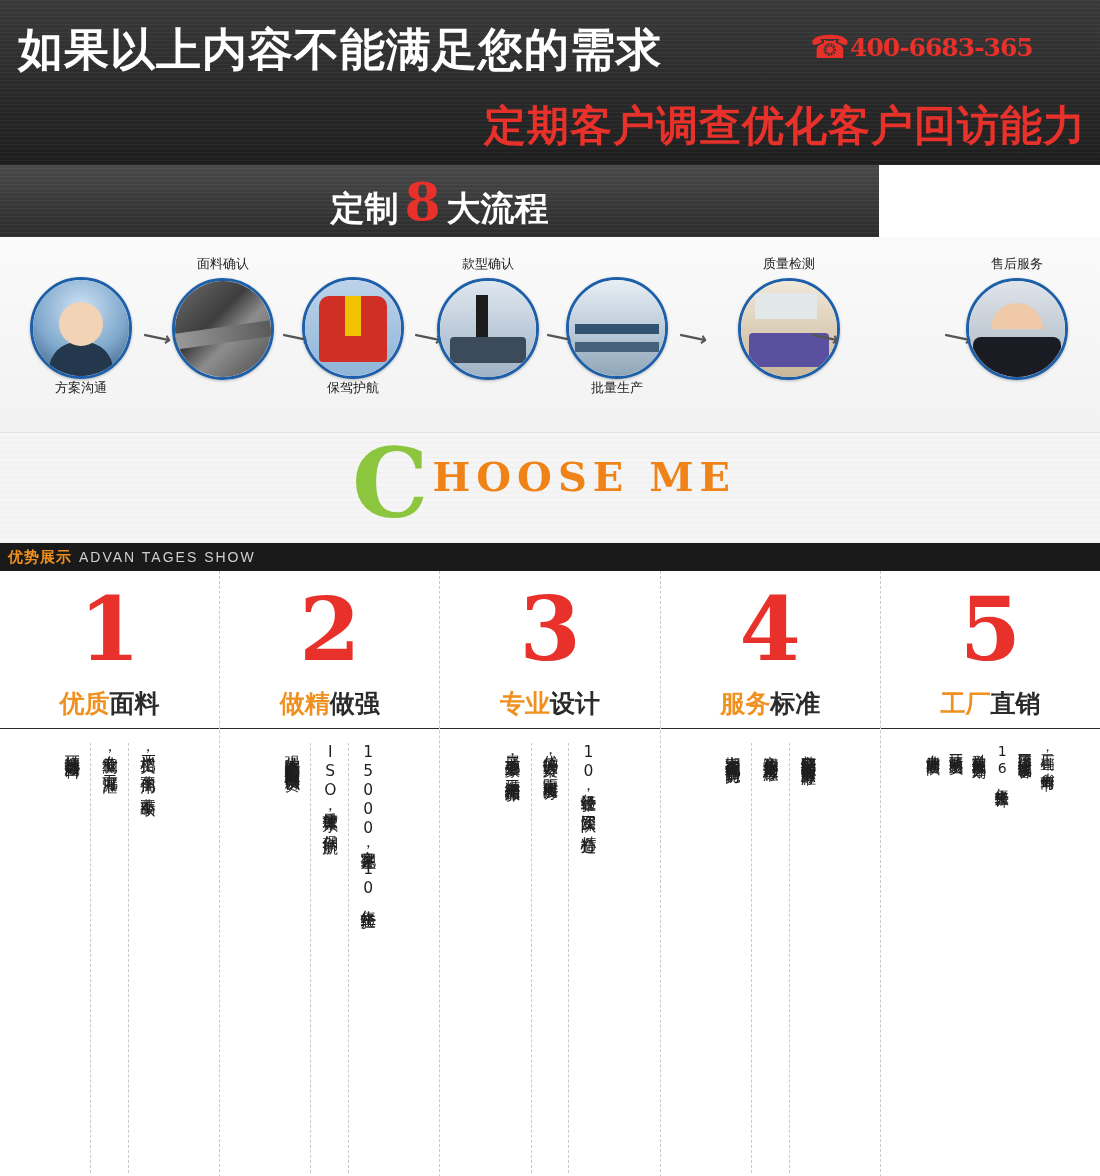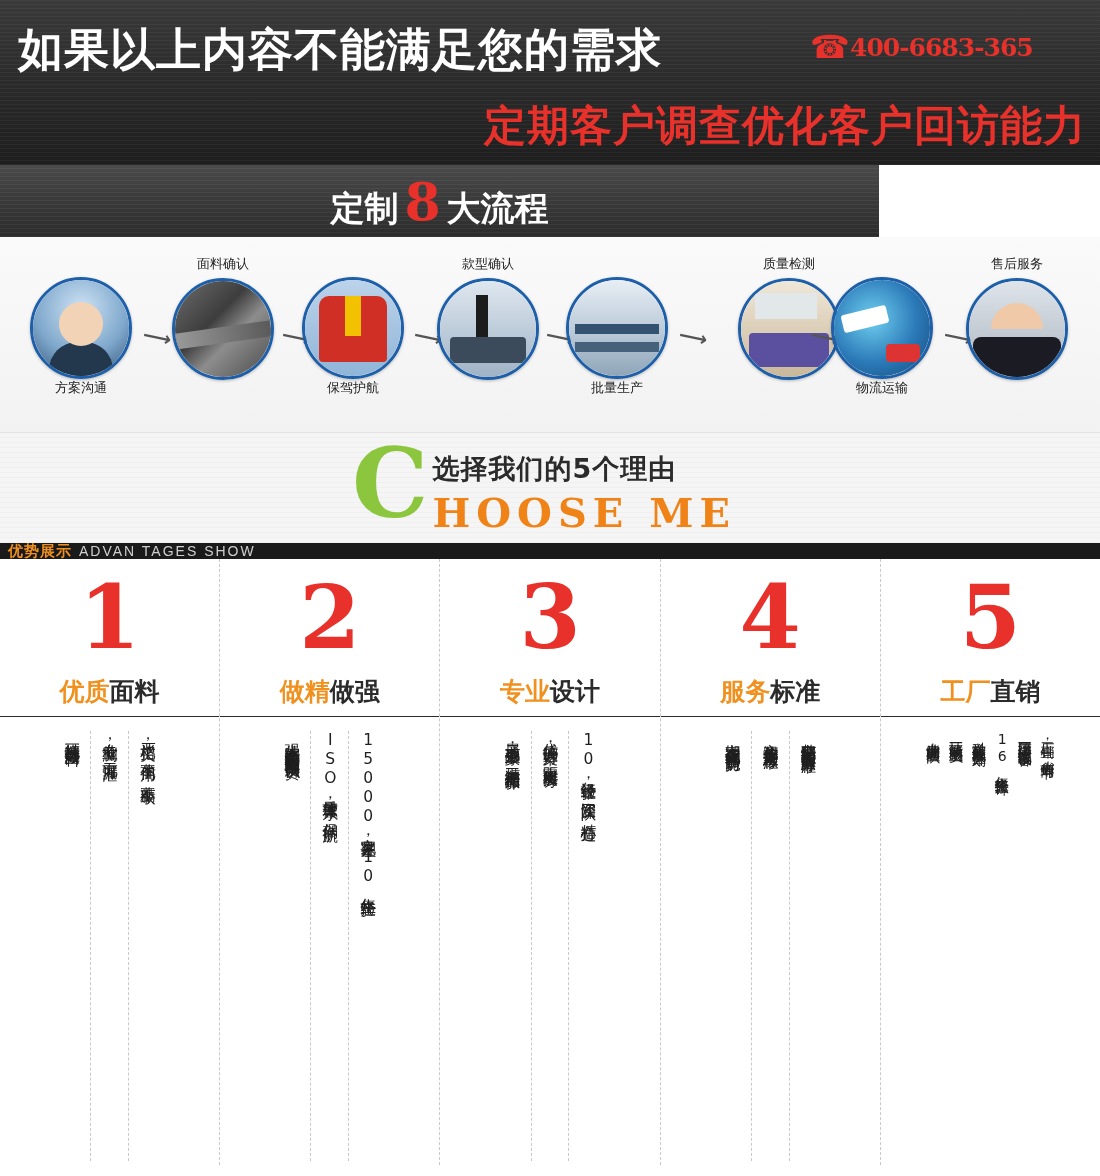--- a/index.html
+++ b/index.html
@@ -128,21 +128,21 @@
     font-size:27px;color:#2b2b2b;font-weight:bold;letter-spacing:1px;
     font-family:"DejaVu Sans","Liberation Sans",sans-serif;
   }
   .choose-en{
     font-size:40px;color:#f08318;font-weight:bold;letter-spacing:6px;
     font-family:"DejaVu Serif","Liberation Serif",serif;margin-top:2px;
   }
 
   
   .adv-strip{
-    position:relative;width:1100px;height:16px;background:#1a1a1a;
+    position:relative;width:1100px;height:28px;background:#1a1a1a;
     display:flex;align-items:center;
   }
   .adv-cn{
     color:#f0901e;font-size:15px;font-weight:bold;margin-left:8px;letter-spacing:1px;
     font-family:"DejaVu Sans","Liberation Sans",sans-serif;
   }
   .adv-en{
     color:#cfcfcf;font-size:14px;margin-left:7px;letter-spacing:2px;
     font-family:"Liberation Sans",sans-serif;
   }
@@ -250,41 +250,34 @@
     <div class="arrow" style="left:679px;top:88px;">⟶</div>
 
     <div class="pnode" style="left:738px;top:18px;">
       <div class="plabel top">质量检测</div>
       <div class="pcircle">
           <div class="inner art-quality"></div>
         </div>
     </div>
     <div class="arrow" style="left:811px;top:88px;">⟶</div>
 
-    <div class="pnode" style="left:831px;top:40px;">
-      <div class="pcircle">
-          <div class="inner art-logistics"></div>
-        </div>
-      <div class="plabel">物流运输</div>
-    </div>
     <div class="arrow" style="left:944px;top:88px;">⟶</div>
 
     <div class="pnode" style="left:966px;top:18px;">
       <div class="plabel top">售后服务</div>
       <div class="pcircle">
           <div class="inner art-service"></div>
         </div>
     </div>
   </div>
 
   <div class="choose">
     <div class="choose-wrap">
       <div class="big-c">C</div>
       <div class="choose-right">
-        <div class="choose-cn">选择我们的5个理由</div>
         <div class="choose-en">HOOSE  ME</div>
       </div>
     </div>
   </div>
 
   <div class="adv-strip">
     <span class="adv-cn">优势展示</span>
     <span class="adv-en">ADVAN TAGES SHOW</span>
   </div>
 

